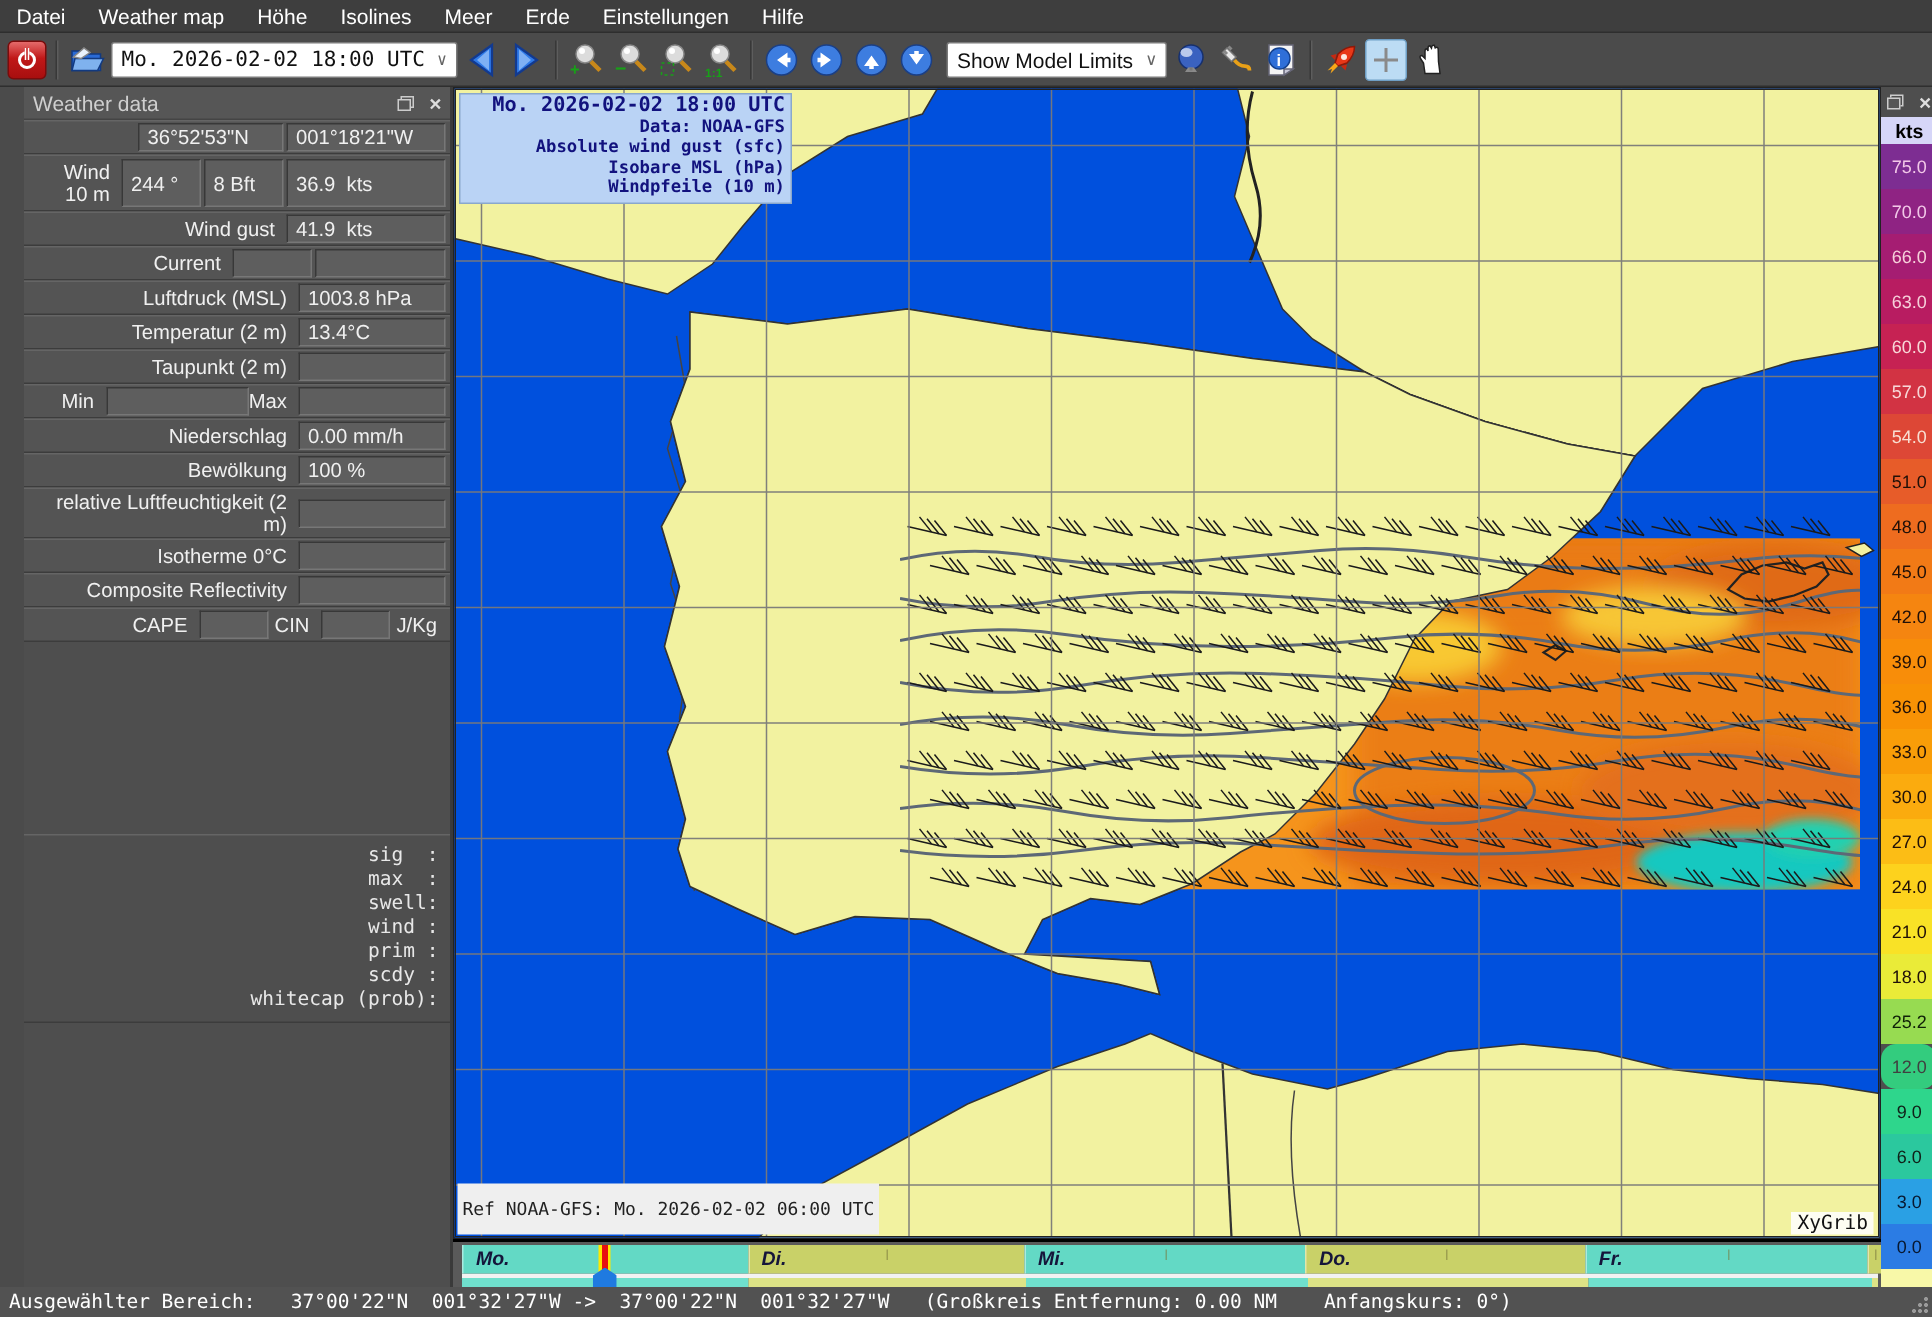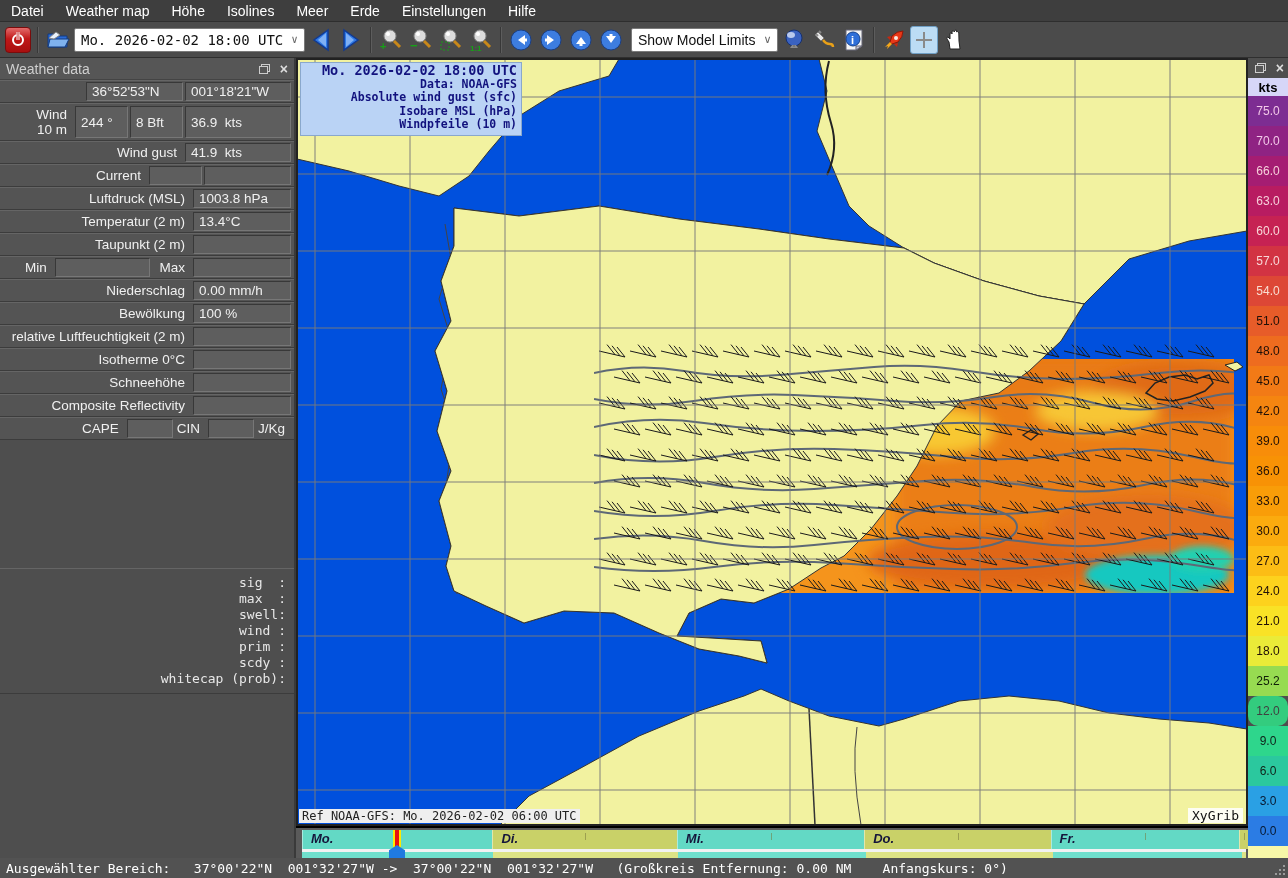--- a/index.html
+++ b/index.html
@@ -29,21 +29,21 @@
   
   .quit { width:26px; height:26px; border-radius:4px;
           background:linear-gradient(#e46a6a,#c01818 45%,#a80f0f);
           border:1px solid #7a0c0c; display:flex; align-items:center; justify-content:center; }
   .quit .ring { width:12px; height:12px; border:2.5px solid #fff; border-radius:50%; position:relative; }
   .quit .bar { position:absolute; left:50%; top:-4px; width:3px; height:8px;
                background:#c01818; border-left:1px solid #fff; border-right:1px solid #fff;
                transform:translateX(-50%); }
 
   
-  #main { display:flex; height:800px; }
+  #main { display:flex; height:800px;margin-left:16px; }
 
   
   #weather-panel { width:296px; background:#4e4e4e; border-right:2px solid #3a3a3a;
                    display:flex; flex-direction:column; color:#f0f0f0; font-size:13.5px; }
   #wp-title { height:22px; display:flex; align-items:center; padding:0 6px;
               color:#cfcfcf; font-size:14px; background:#565656; border-bottom:1px solid #444; }
   #wp-title .sp { flex:1; }
   .dock-float { width:11px; height:10px; position:relative; margin-right:10px; }
   .dock-float:before { content:""; position:absolute; right:0; top:0; width:7px; height:6px; border:1px solid #ccc; }
   .dock-float:after  { content:""; position:absolute; left:0; bottom:0; width:7px; height:6px; border:1px solid #ccc; background:#565656; }
@@ -66,21 +66,21 @@
   
   #map-col { width:952px; display:flex; flex-direction:column; }
   #map-area { position:relative; width:952px; height:768px; background:#0050dd;
               border:1px solid #222; overflow:hidden; }
   #info-box { position:absolute; left:3px; top:3px; width:222px; background:#bad3f5;
               border:1px solid #8aa8cc; color:#12127e; font-weight:bold;
               padding:1px 4px 3px 4px; line-height:13.5px; }
   #info-box .l1 { font-size:13.5px; }
   #info-box .ln { font-size:11.5px; }
   #ref-label { position:absolute; left:2px; bottom:2px; background:#efefef; color:#222;
-               font-size:12px; padding:0 3px; }
+               font-size:12px; padding:10px 3px; }
   #brand-label { position:absolute; right:4px; bottom:2px; background:#fdfdf2; color:#111;
                  font-size:13px; padding:0 4px; }
 
   
   #timeline { height:32px; background:#5a5a5a; position:relative; padding:2px 0 1px 6px;
               border-top:2px solid #000000; }
   #tl-top { display:flex; height:19px; }
   #tl-top .day { overflow:hidden; white-space:nowrap; font-size:13px; font-weight:bold;
                  font-style:italic; color:#15153a; padding:1px 0 0 8px;
                  border-left:1px solid rgba(255,255,255,.45); position:relative; }
@@ -327,24 +327,20 @@
     <div class="wrow">
       <span class="lbl">Bewölkung</span>
       <span class="vbox w98">100 %</span>
     </div>
     <div class="wrow">
       <span class="lbl">relative Luftfeuchtigkeit (2 m)</span>
       <span class="vbox w98"></span>
     </div>
     <div class="wrow">
       <span class="lbl">Isotherme 0°C</span>
-      <span class="vbox w98"></span>
-    </div>
-    <div class="wrow">
-      <span class="lbl">Schneehöhe</span>
       <span class="vbox w98"></span>
     </div>
     <div class="wrow">
       <span class="lbl">Composite Reflectivity</span>
       <span class="vbox w98"></span>
     </div>
     <div class="wrow">
       <span class="lbl">CAPE</span>
       <span class="vbox w46"></span>
       <span class="lbl small">CIN</span>

